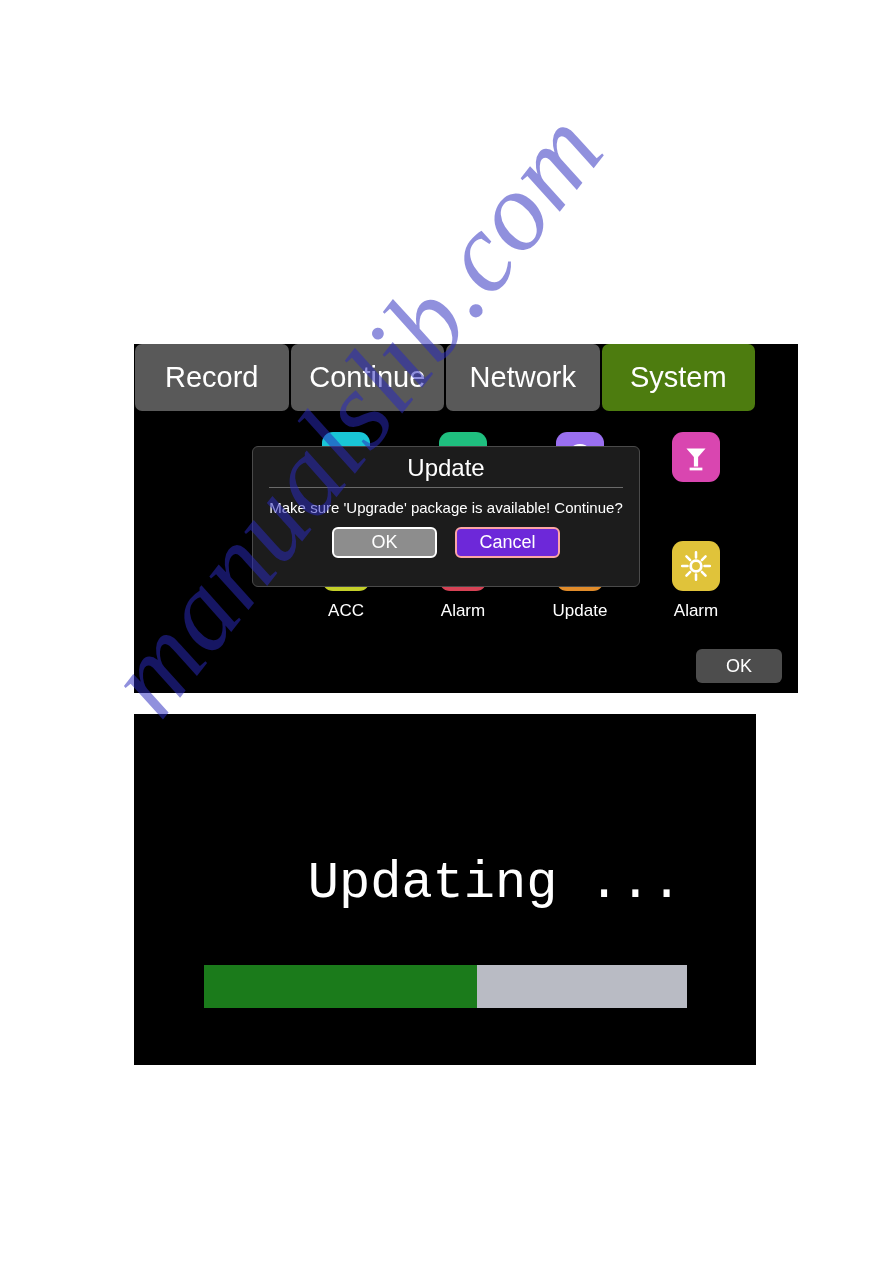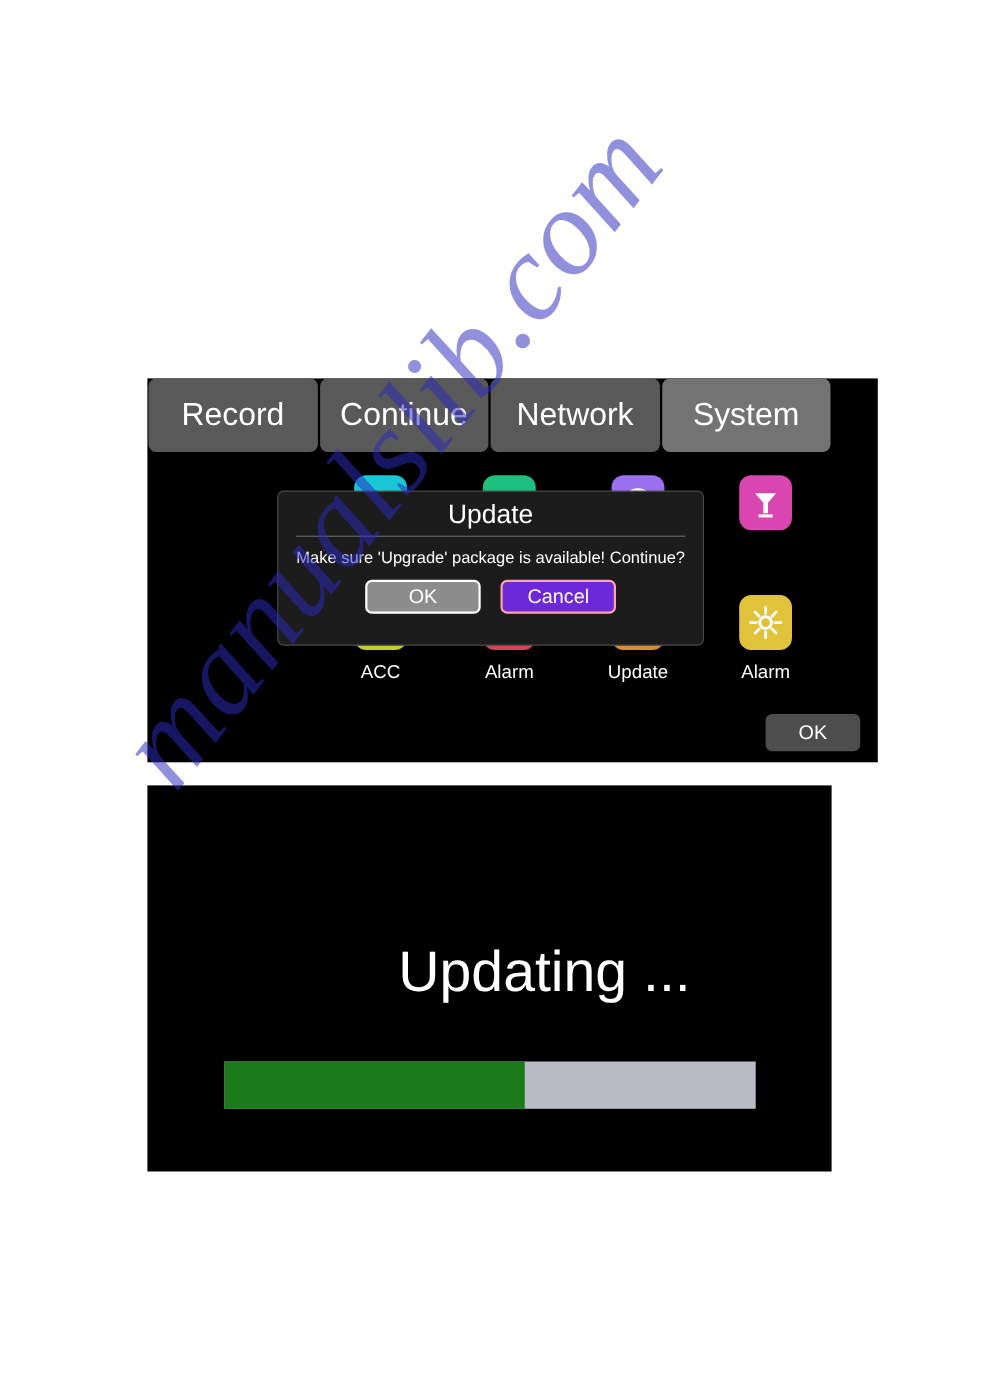--- a/index.html
+++ b/index.html
@@ -68,21 +68,21 @@
     background: #595959;
     color: #ffffff;
     font-size: 29px;
     display: flex;
     align-items: center;
     justify-content: center;
     letter-spacing: 0px;
     user-select: none;
   }
   .tab.active {
-    background: #737373;
+    background: #4d7c0f;
   }
 
   
   .icon-grid {
     position: absolute;
     left: 0;
     top: 80px;
     width: 622px;
     height: 200px;
   }
@@ -211,21 +211,21 @@
     z-index: 10;
     overflow: hidden;
   }
   .updating-title {
     position: absolute;
     left: 0;
     top: 140px;
     width: 722px;
     text-align: center;
     color: #ffffff;
-    font-family: Liberation Sans, sans-serif;
+    font-family: Liberation Mono, monospace;
     font-size: 52px;
     letter-spacing: 0px;
   }
   .progress-track {
     position: absolute;
     left: 70px;     
     top: 251px;     
     width: 483px;
     height: 43px;
     background: #b9bbc4;

